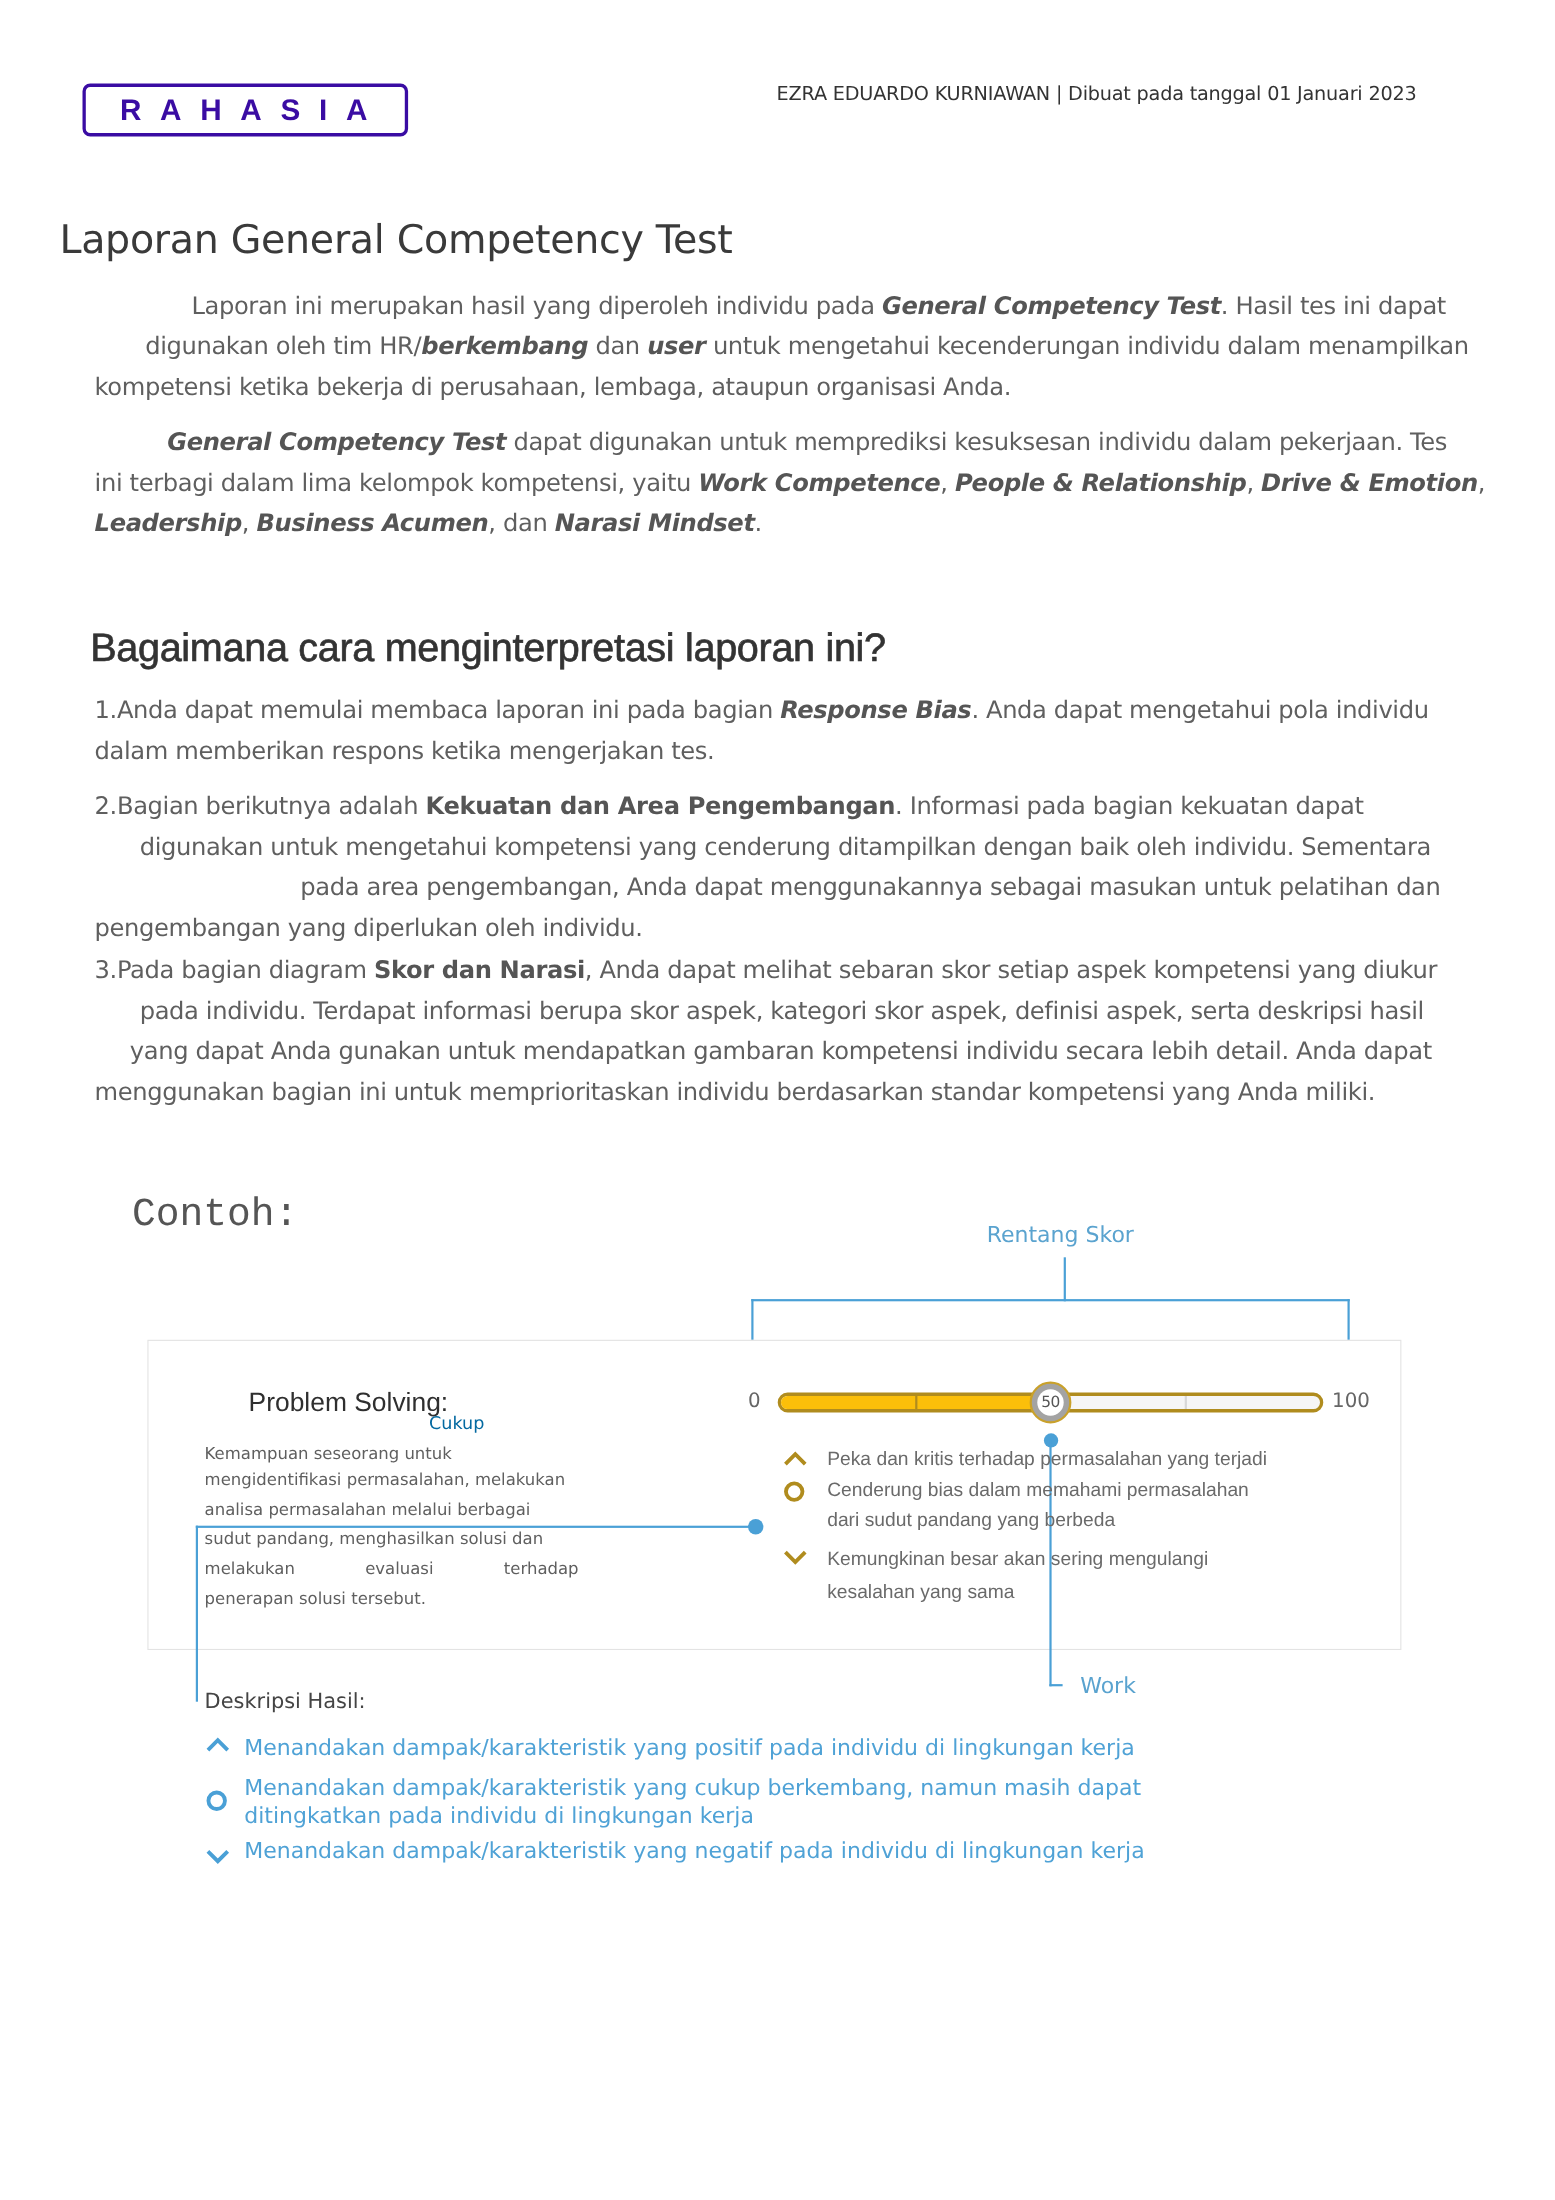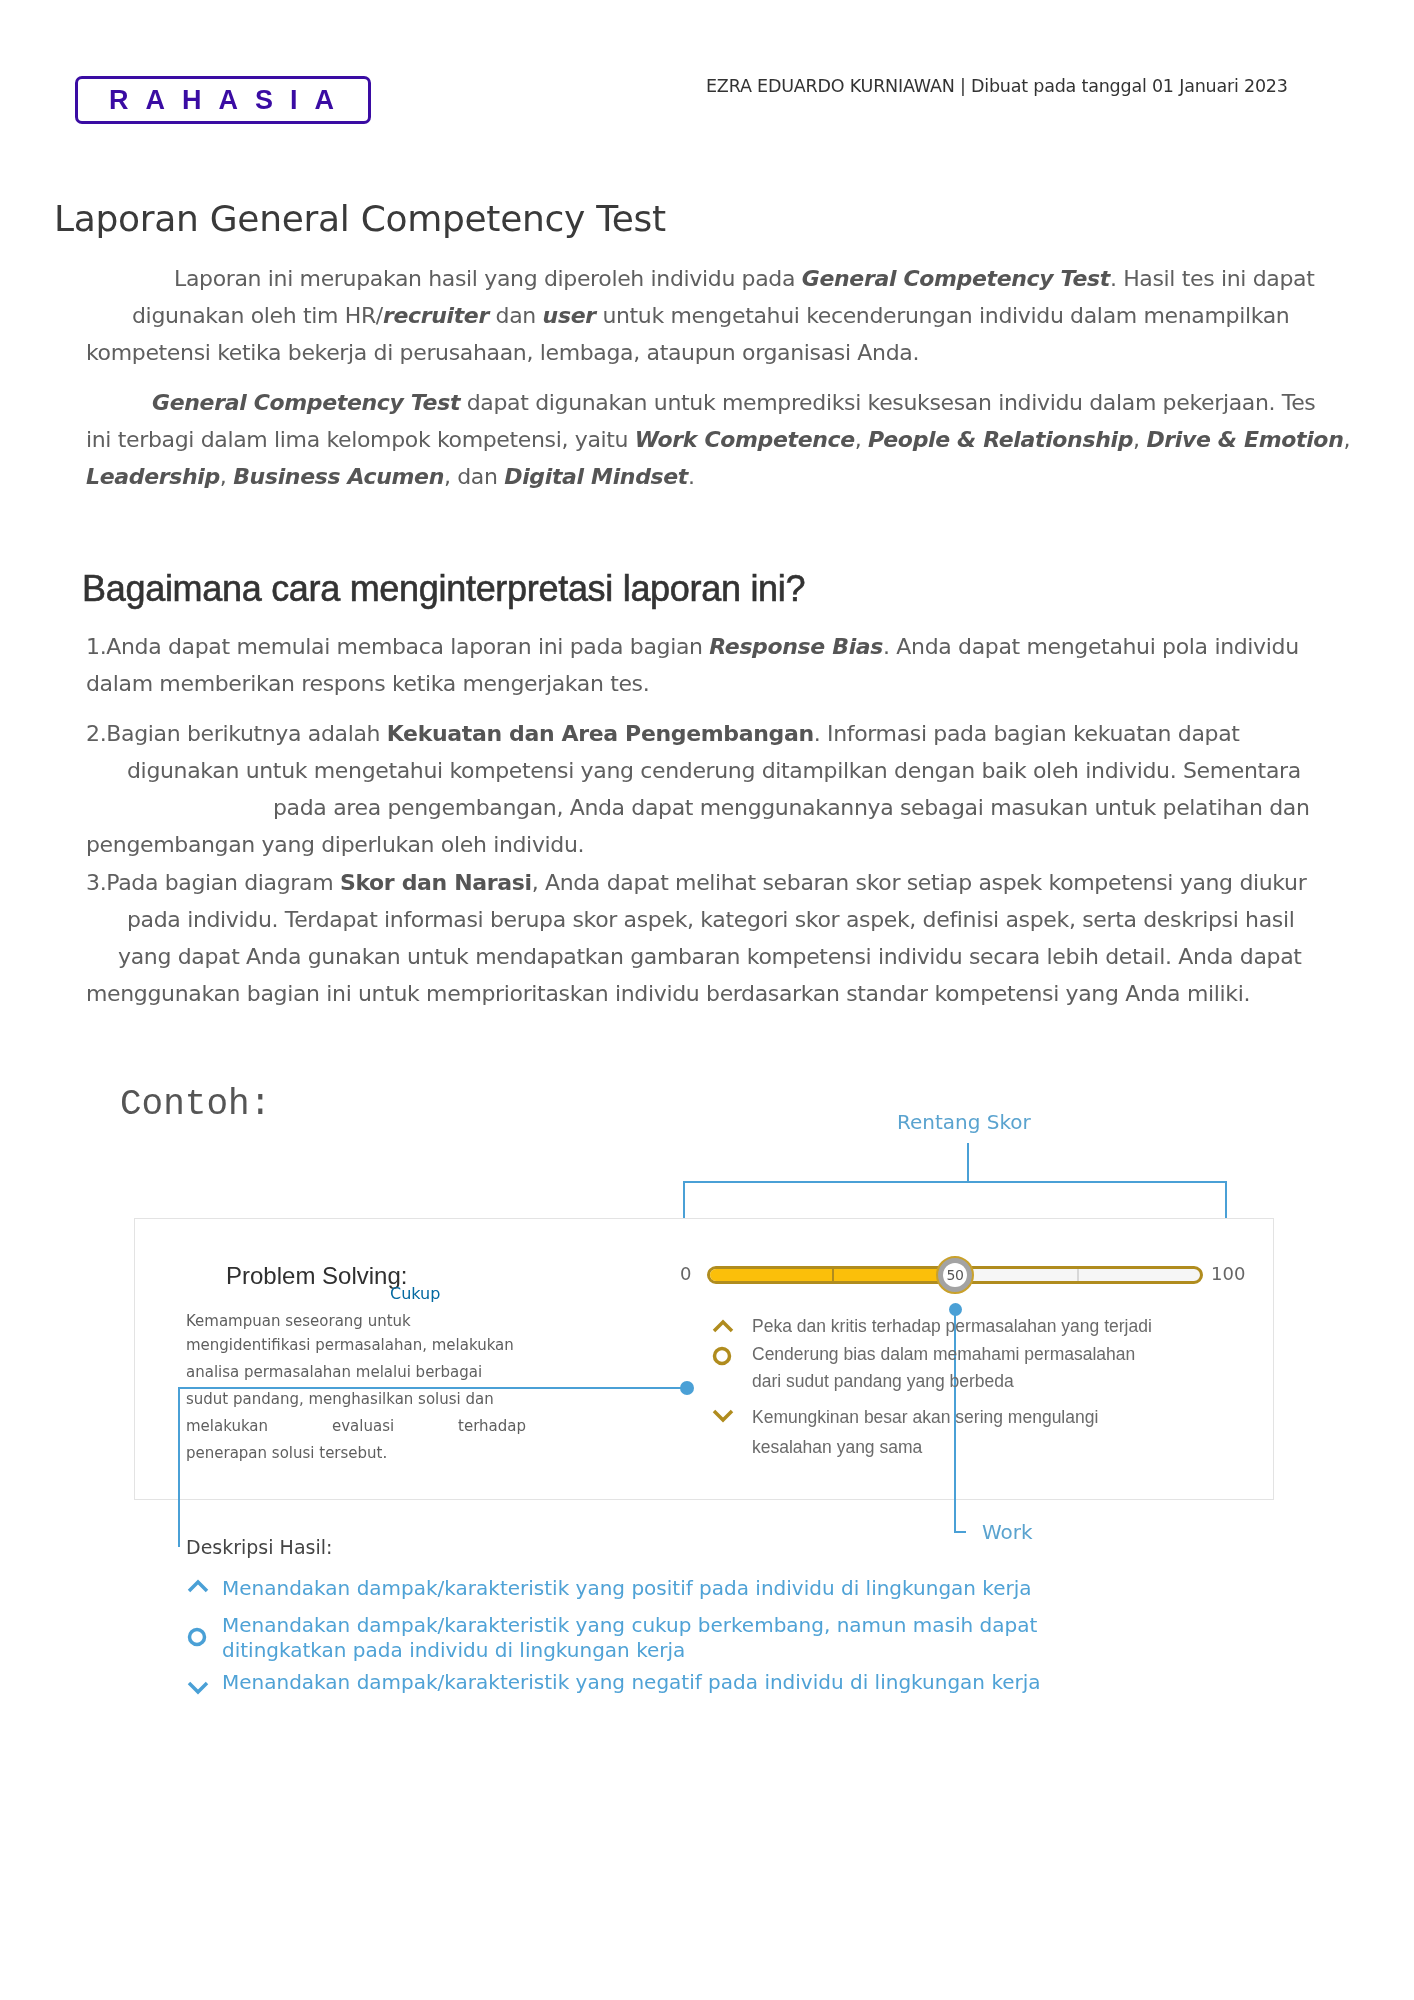--- a/index.html
+++ b/index.html
@@ -58,32 +58,32 @@
 
 <div class="abs stamp">RAHASIA</div>
 <div class="abs header-meta">EZRA EDUARDO KURNIAWAN | Dibuat pada tanggal 01 Januari 2023</div>
 
 <div class="abs doc-title">Laporan General Competency Test</div>
 
 <div class="abs para" style="left:174px; top:260px;">
   <span>Laporan ini merupakan hasil yang diperoleh individu pada </span><span class="bi">General Competency Test</span><span>. Hasil tes ini dapat</span>
 </div>
 <div class="abs para" style="left:132px; top:297px;">
-  <span>digunakan oleh tim HR/</span><span class="bi">recruiter</span><span> dan </span><span class="bi">user</span><span> untuk mengetahui kecenderungan individu dalam menampilkan</span>
+  <span>digunakan oleh tim HR/</span><span class="bi">berkembang</span><span> dan </span><span class="bi">user</span><span> untuk mengetahui kecenderungan individu dalam menampilkan</span>
 </div>
 <div class="abs para" style="left:86px; top:334px;">kompetensi ketika bekerja di perusahaan, lembaga, ataupun organisasi Anda.</div>
 
 <div class="abs para" style="left:152px; top:384px;">
   <span class="bi">General Competency Test</span><span> dapat digunakan untuk memprediksi kesuksesan individu dalam pekerjaan. Tes</span>
 </div>
 <div class="abs para" style="left:86px; top:421px;">
   <span>ini terbagi dalam lima kelompok kompetensi, yaitu </span><span class="bi">Work Competence</span><span>, </span><span class="bi">People &amp; Relationship</span><span>, </span><span class="bi">Drive &amp; Emotion</span><span>,</span>
 </div>
 <div class="abs para" style="left:86px; top:458px;">
-  <span class="bi">Leadership</span><span>, </span><span class="bi">Business Acumen</span><span>, dan </span><span class="bi">Digital Mindset</span><span>.</span>
+  <span class="bi">Leadership</span><span>, </span><span class="bi">Business Acumen</span><span>, dan </span><span class="bi">Narasi Mindset</span><span>.</span>
 </div>
 
 <div class="abs h2">Bagaimana cara menginterpretasi laporan ini?</div>
 
 <div class="abs para" style="left:86px; top:628px;">
   <span>1.Anda dapat memulai membaca laporan ini pada bagian </span><span class="bi">Response Bias</span><span>. Anda dapat mengetahui pola individu</span>
 </div>
 <div class="abs para" style="left:86px; top:665px;">dalam memberikan respons ketika mengerjakan tes.</div>
 
 <div class="abs para" style="left:86px; top:715px;">

